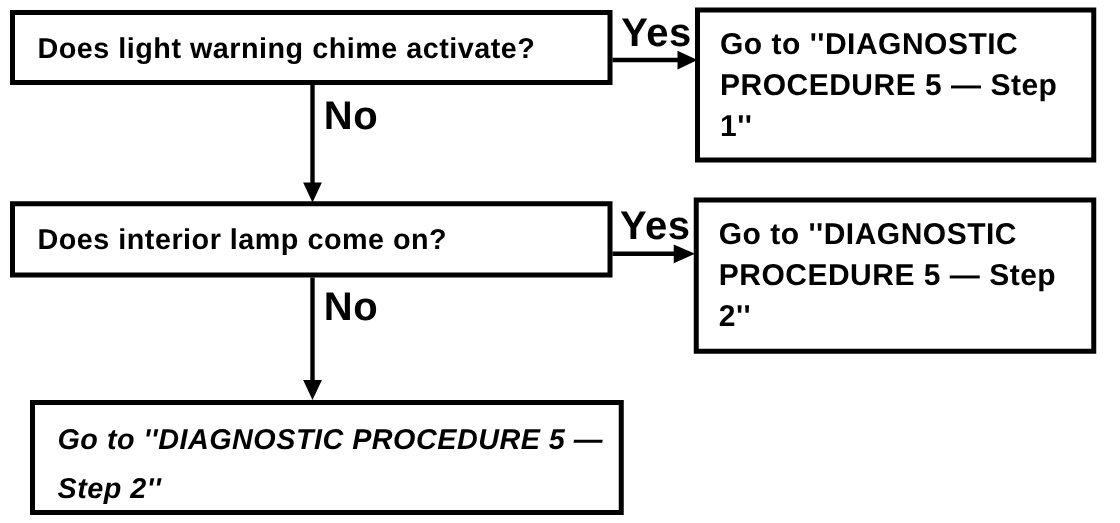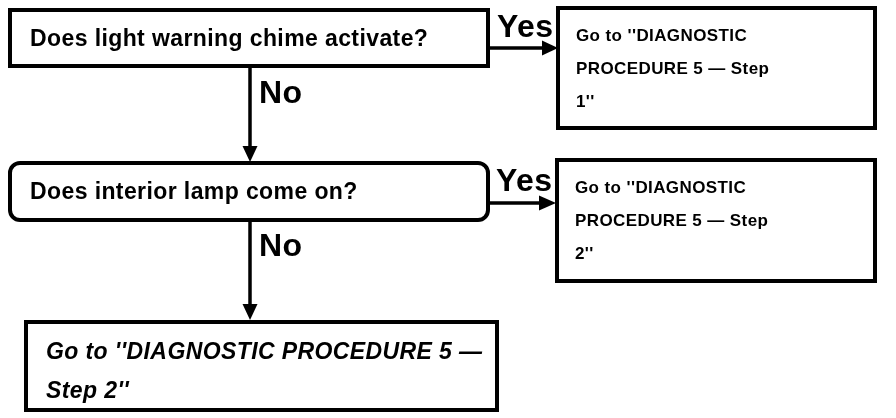--- a/index.html
+++ b/index.html
@@ -25,21 +25,21 @@
     letter-spacing: 0.4px;
   }
   .box.question {
     display: flex;
     align-items: center;
     padding-left: 18px;
     font-size: 23px;
   }
   .box.action {
     padding: 9px 10px 0 16px;
-    font-size: 17px;
+    font-size: 24px;
     line-height: 33px;
   }
   .box.action .line { display: block; }
   .box.action-wide {
     padding: 8px 10px 0 18px;
     font-size: 23px;
     line-height: 39px;
   }
   .branch-label {
     position: absolute;
@@ -65,21 +65,21 @@
   <div class="box question" style="left:8px; top:8px; width:482px; height:60px;">
     <span>Does light warning chime activate?</span>
   </div>
 
   <div class="box action" style="left:556px; top:6px; width:321px; height:124px;">
     <span class="line">Go to ''DIAGNOSTIC</span>
     <span class="line">PROCEDURE 5 — Step</span>
     <span class="line">1''</span>
   </div>
 
-  <div class="box question" style="left:8px; top:161px; width:482px; height:61px;border-radius:12px;">
+  <div class="box question" style="left:8px; top:161px; width:482px; height:61px;">
     <span>Does interior lamp come on?</span>
   </div>
 
   <div class="box action" style="left:555px; top:158px; width:322px; height:125px;">
     <span class="line">Go to ''DIAGNOSTIC</span>
     <span class="line">PROCEDURE 5 — Step</span>
     <span class="line">2''</span>
   </div>
 
   <div class="box action action-wide" style="left:24px; top:320px; width:475px; height:92px;font-style:italic;">

